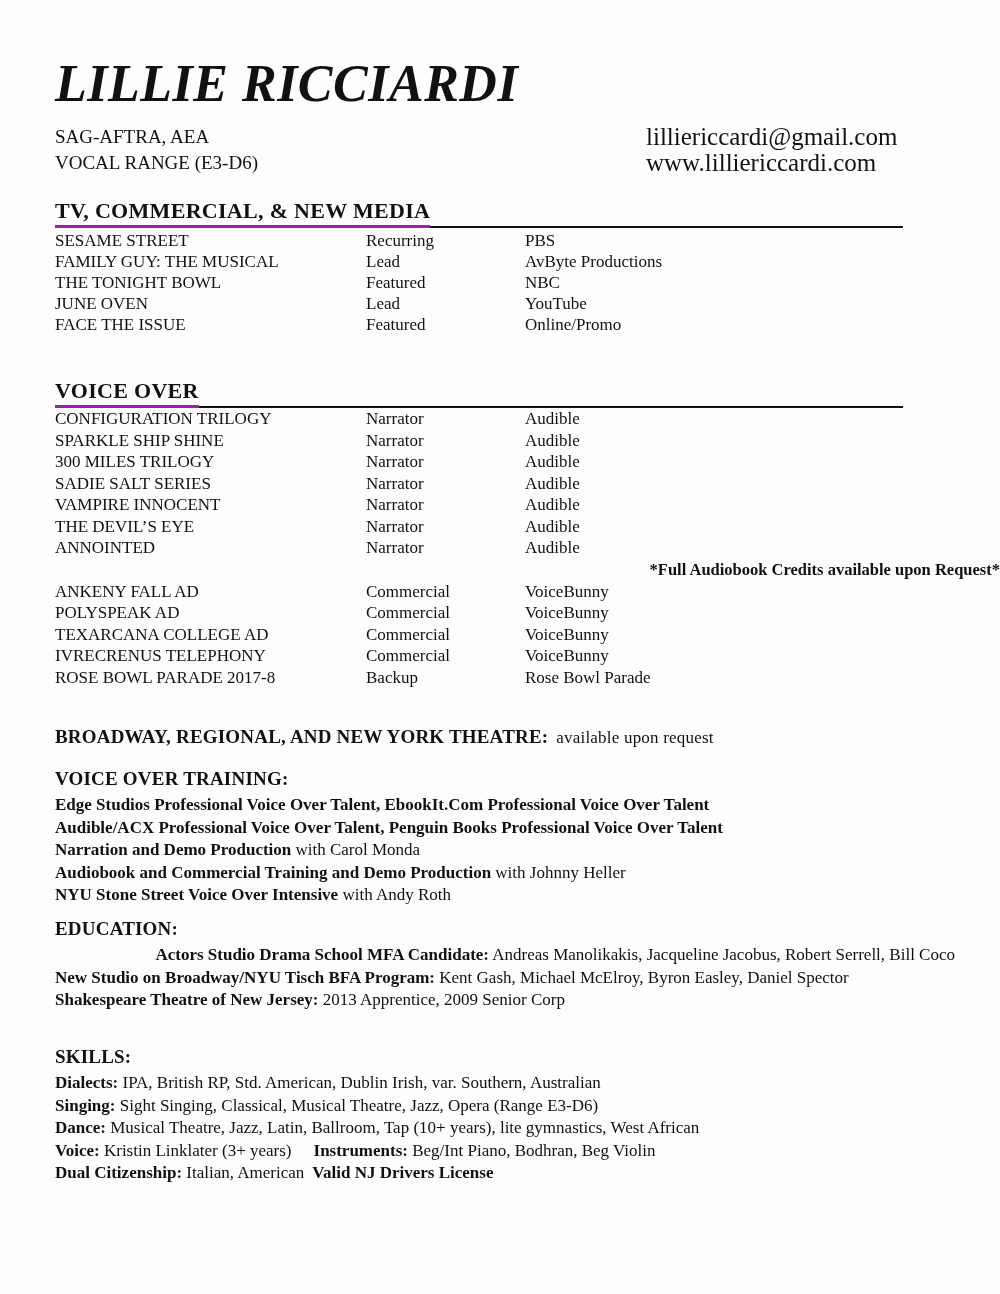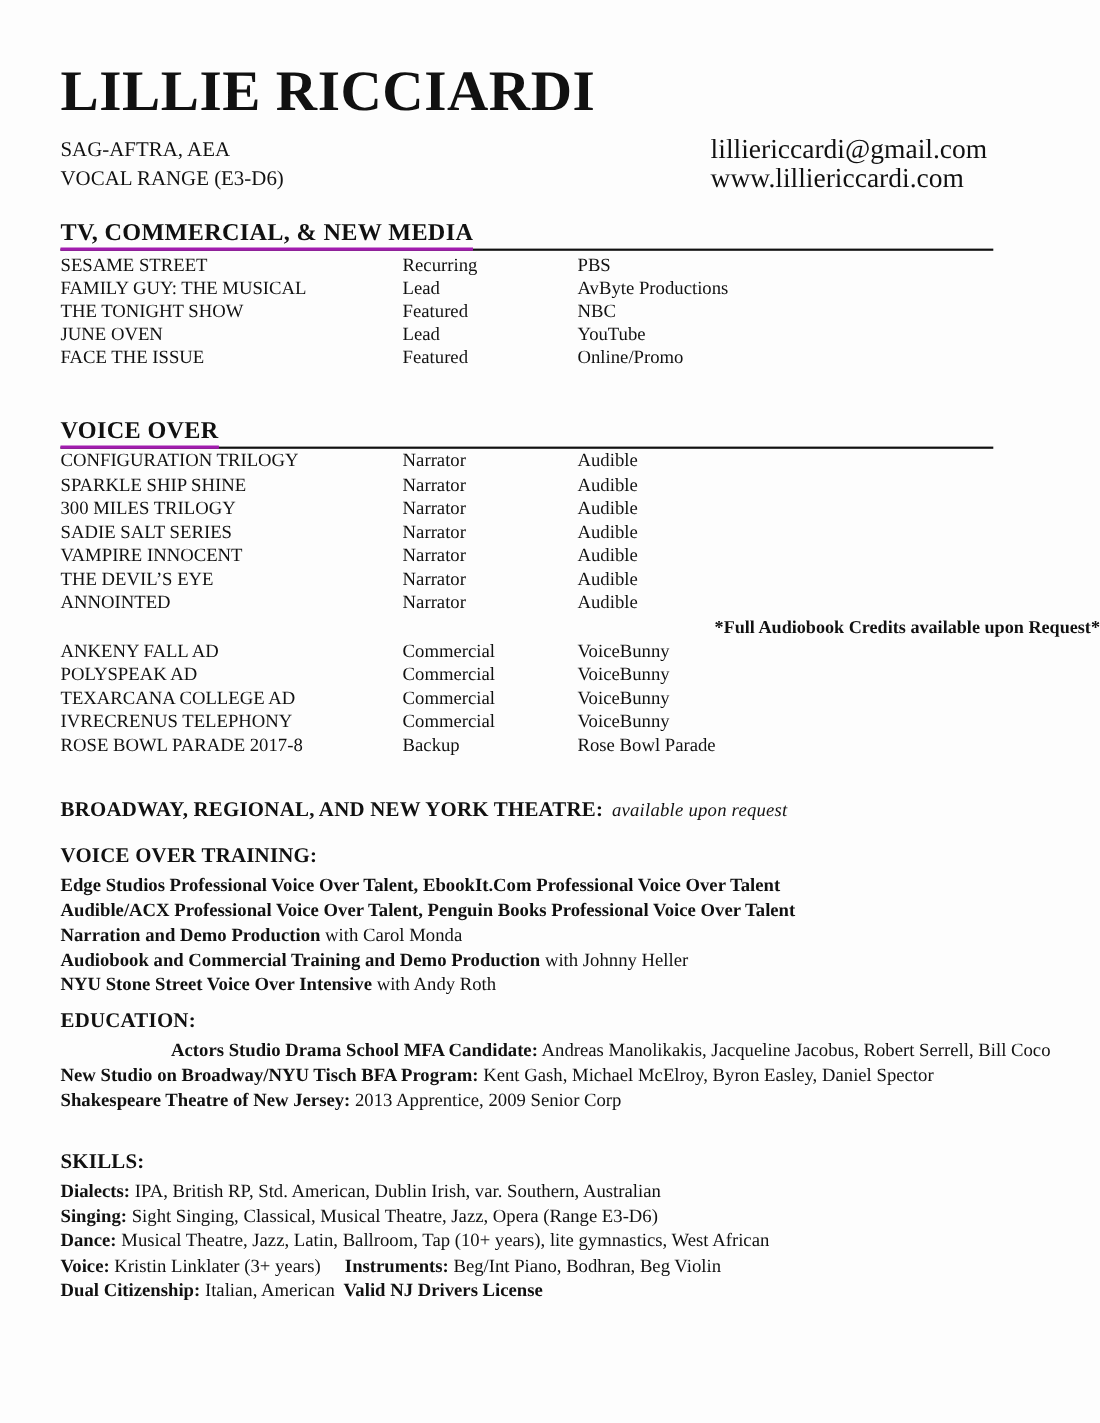--- a/index.html
+++ b/index.html
@@ -26,20 +26,21 @@
   
   .name {
     position: absolute;
     left: 55px;
     top: 58px;
     font-size: 52px;
     font-weight: bold;
     letter-spacing: 0.5px;
     line-height: 1;
     white-space: nowrap;
+    font-style: italic;
   }
   .contact-left {
     position: absolute;
     left: 55px;
     top: 124px;
     font-size: 19px;
     line-height: 26px;
   }
   .contact-right {
     position: absolute;
@@ -111,21 +112,20 @@
     width: 900px;
   }
   .block-head {
     font-size: 19px;
     font-weight: bold;
     letter-spacing: 0.2px;
     white-space: nowrap;
   }
   .block-head .italic-note {
     font-weight: normal;
-    font-style: italic;
     font-size: 17px;
   }
   .block-line {
     font-size: 17px;
     line-height: 22.5px;
     white-space: nowrap;
   }
   .block-line b { font-weight: bold; }
   .gap { display: inline-block; width: 22px; }
   .gap-sm { display: inline-block; width: 8px; }
@@ -157,21 +157,21 @@
       <span class="c1">SESAME STREET</span>
       <span class="c2">Recurring</span>
       <span class="c3">PBS</span>
     </div>
     <div class="credit-row">
       <span class="c1">FAMILY GUY: THE MUSICAL</span>
       <span class="c2">Lead</span>
       <span class="c3">AvByte Productions</span>
     </div>
     <div class="credit-row">
-      <span class="c1">THE TONIGHT SHOW</span>
+      <span class="c1">THE TONIGHT BOWL</span>
       <span class="c2">Featured</span>
       <span class="c3">NBC</span>
     </div>
     <div class="credit-row">
       <span class="c1">JUNE OVEN</span>
       <span class="c2">Lead</span>
       <span class="c3">YouTube</span>
     </div>
     <div class="credit-row">
       <span class="c1">FACE THE ISSUE</span>

